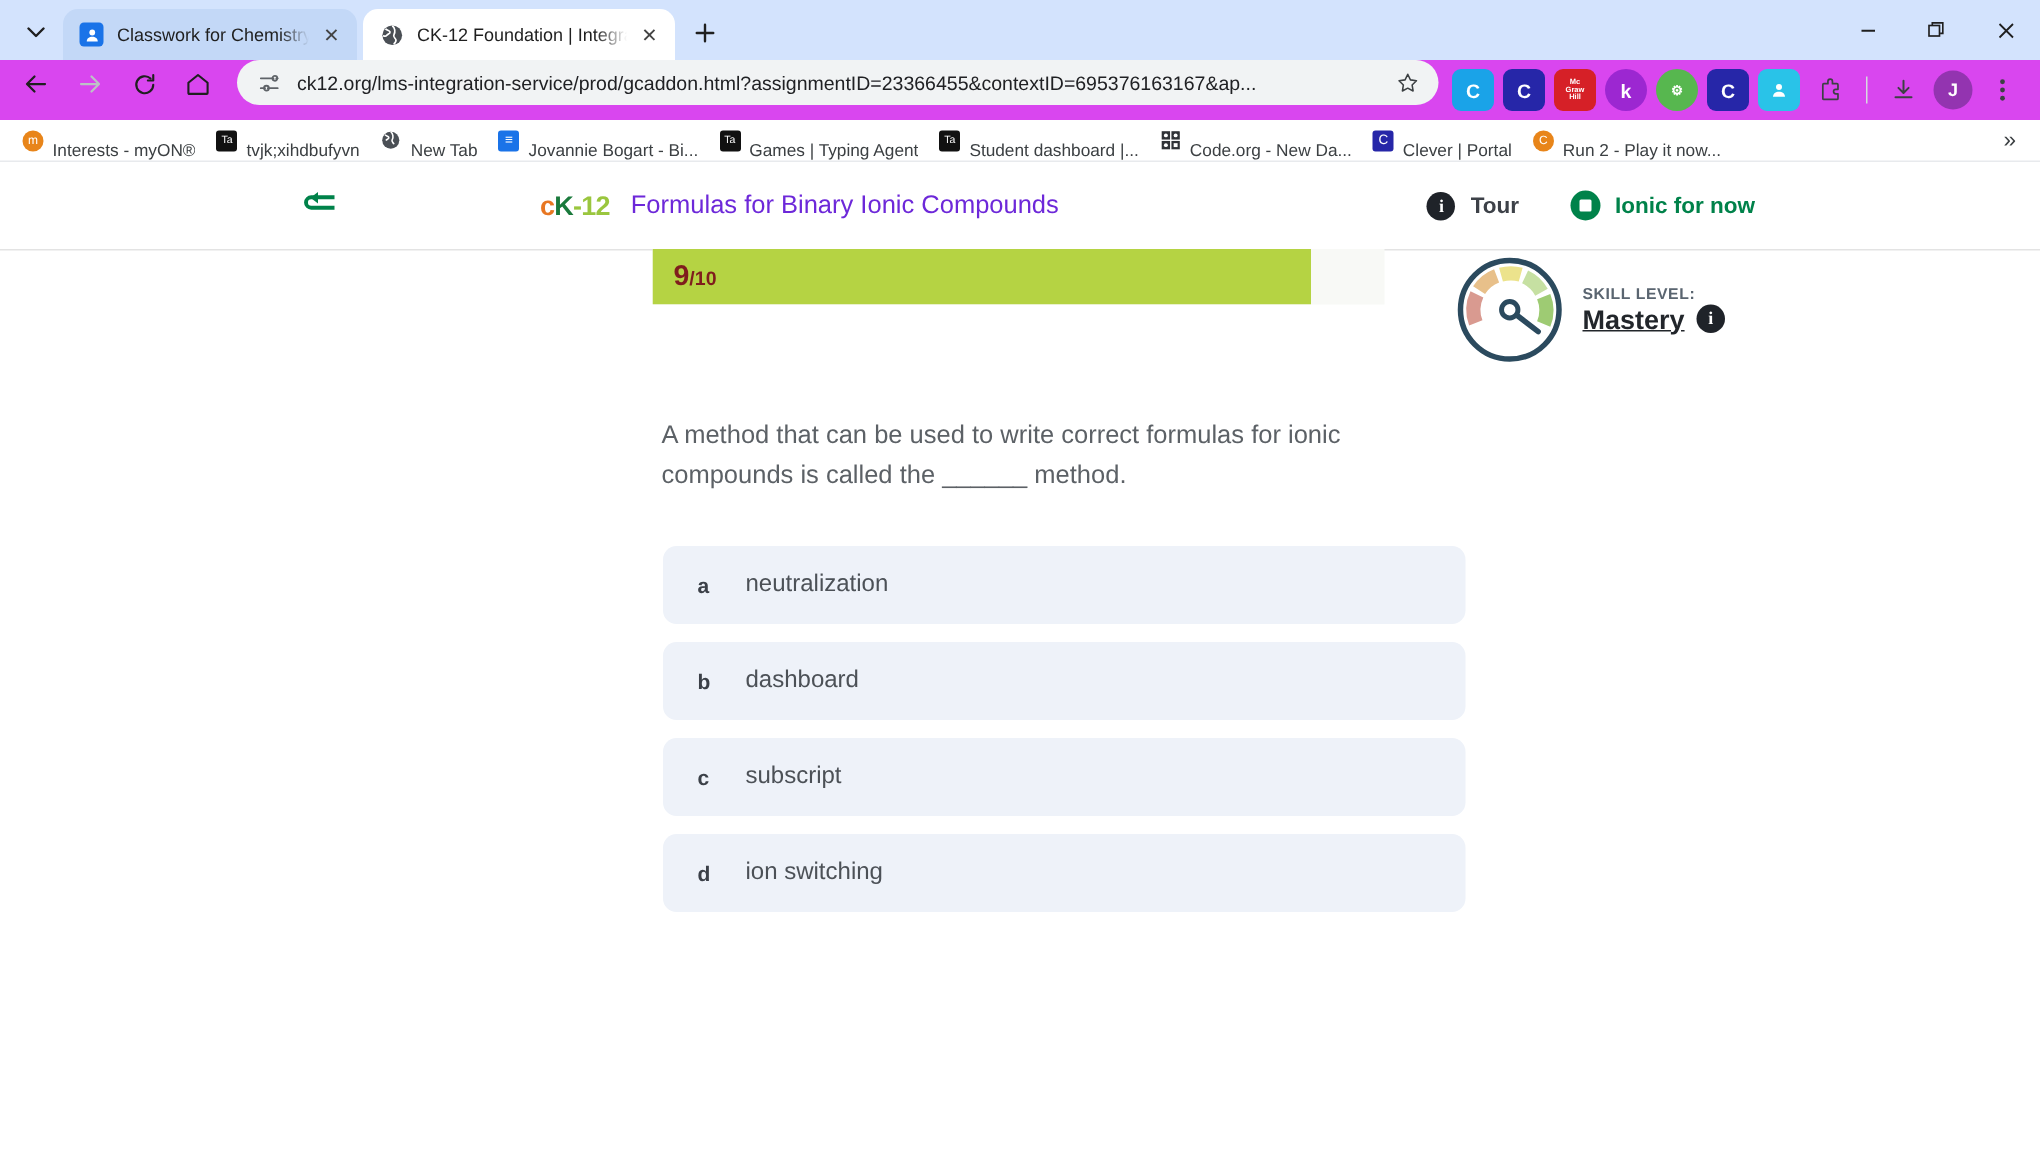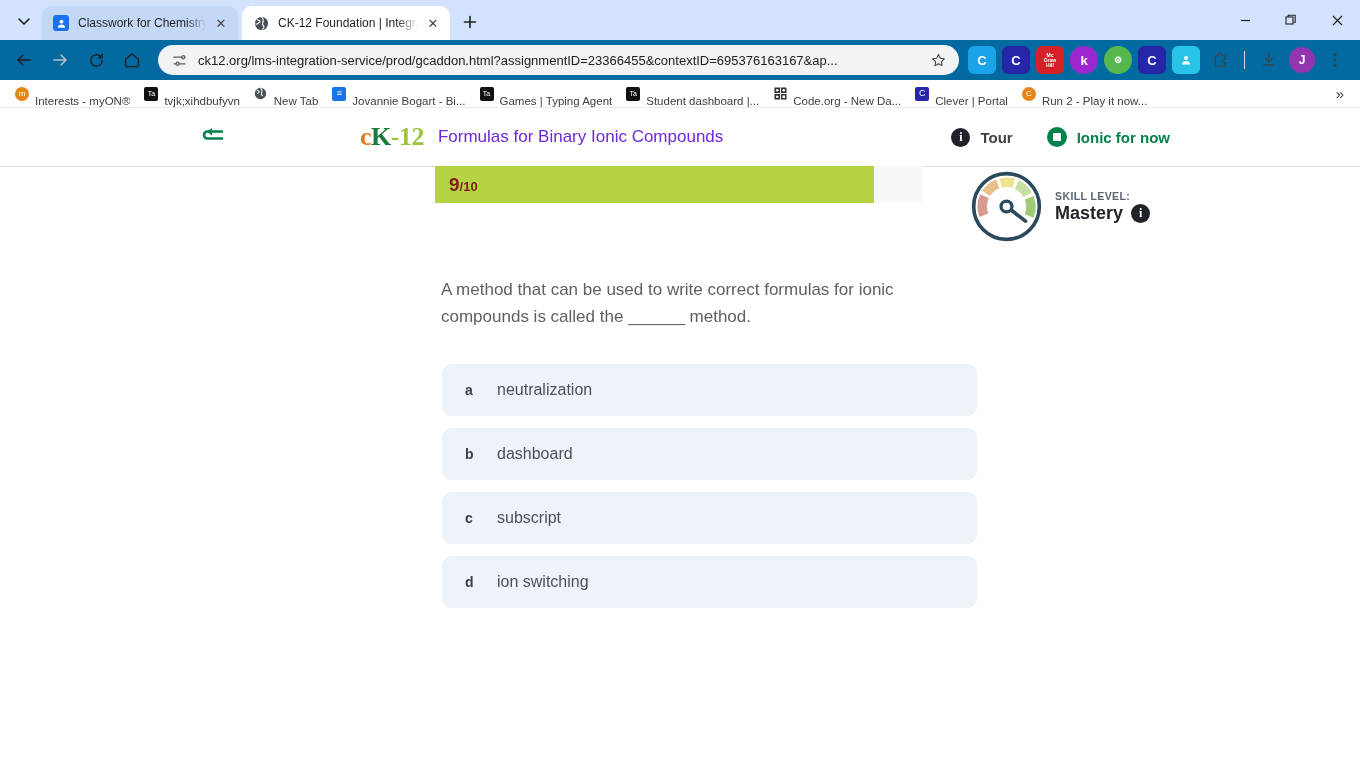--- a/index.html
+++ b/index.html
@@ -59,21 +59,21 @@
     position: absolute; right: 0; top: 0; height: 40px;
     display: flex; align-items: center;
   }
   .wc {
     width: 46px; height: 40px; display: flex;
     align-items: center; justify-content: center; color: #1f1f1f;
   }
 
   
   .toolbar {
-    height: 40px; background: #0369a1; display: flex; align-items: center;
+    height: 40px; background: #d946ef; display: flex; 
     padding: 0 6px;
   }
   .tb-btn {
     width: 32px; height: 32px; margin: 0 2px;
     display: flex; align-items: center; justify-content: center;
     border-radius: 50%; color: #1f1f1f; flex: 0 0 auto;
   }
   .tb-btn.dim { color: #bdc1c6; }
 
   .omnibox {
@@ -130,21 +130,21 @@
     padding: 0 192px 0 0; position: relative;
   }
   .back-arrow {
     position: absolute; left: 200px; top: 50%; transform: translateY(-50%);
     width: 30px; height: 24px; display:flex; align-items:center;
   }
   .brandwrap {
     position: absolute; left: 360px; top: 50%; transform: translateY(-50%);
     display: flex; align-items: center;
   }
-  .ck-logo { font-size: 26px; font-weight: 600; letter-spacing: -0.5px; line-height:1;font-family:Liberation Serif, serif; }
+  .ck-logo { font-size: 18px; font-weight: 600; letter-spacing: -0.5px; line-height:1; }
   .ck-logo .c1 { color: #e87722; }
   .ck-logo .k1 { color: #1a7a3c; font-weight: 700; }
   .ck-logo .n1 { color: #9ac63e; }
   .ck-title { font-size: 17px; color: #6d28d9; margin-left: 14px; }
 
   .hdr-right {
     position: absolute; right: 190px; top: 50%; transform: translateY(-50%);
     display: flex; align-items: center; gap: 34px;
   }
   .hdr-item { display: flex; align-items: center; gap: 10px; font-size: 15px; font-weight: 700; }
@@ -179,21 +179,21 @@
   .skill-wrap {
     position: absolute; left: 970px; top: 4px;
     display: flex; align-items: center; gap: 12px;
   }
   .gauge { width: 73px; height: 73px; position: relative; }
   .skill-text .skill-cap {
     font-size: 10.5px; letter-spacing: .4px; color: #5a6570; font-weight: 600;
   }
   .skill-text .skill-val {
     font-size: 18px; font-weight: 700; color: #22262b;
-    display: flex; align-items: center; gap: 8px; margin-top: 1px;
+    display: flex; align-items: flex-start; gap: 8px; margin-top: 1px; text-decoration: underline;
   }
 
   .question {
     position: absolute; left: 441px; top: 110px; width: 500px;
     font-size: 17px; line-height: 1.6; color: #5c6166;
   }
 
   .options { position: absolute; left: 442px; top: 198px; width: 535px; }
   .option {
     height: 52px; background: #eef2f9; border-radius: 9px;

